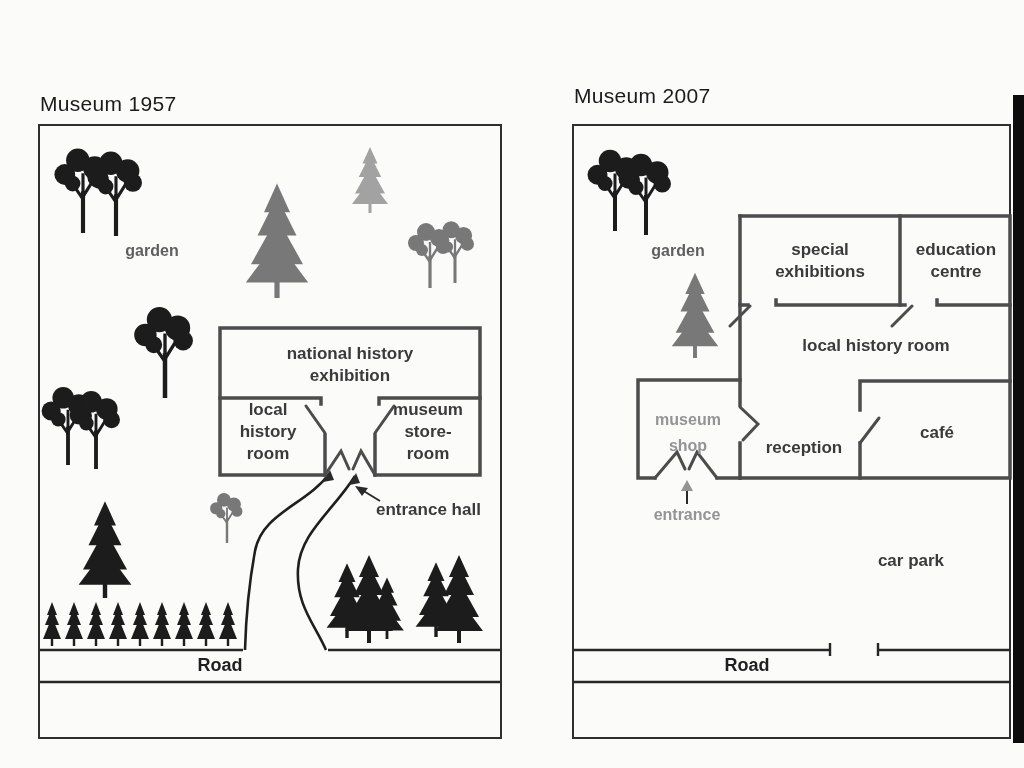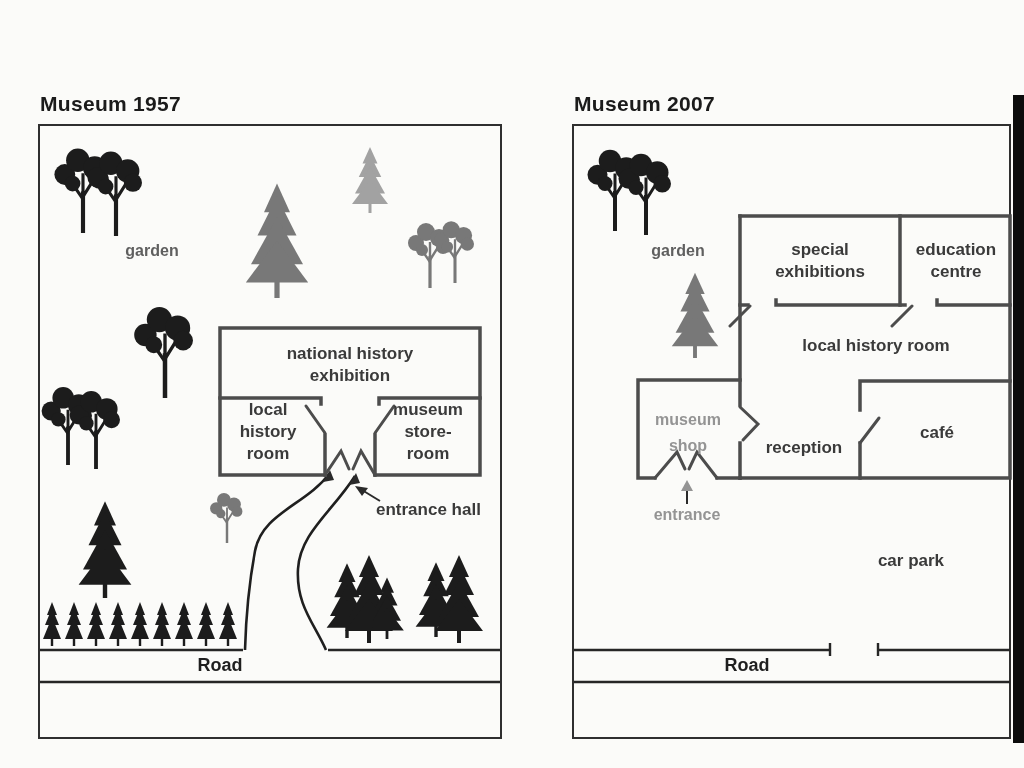--- a/index.html
+++ b/index.html
@@ -4,21 +4,21 @@
 <style>
   :root{
     --ink:#2a2a2a; --mid-label:#5f5f5f; --grey-label:#949494;
     --wall:#4c4c4c; --border:#2f2f2f;
     --tree-dark:#1c1c1c; --tree-grey:#787878; --tree-light:#a2a2a2;
     --bar:#0c0c0c; --bg:#fbfbf9;
   }
   html,body{margin:0;padding:0;background:#fff;}
   .stage{position:relative;width:1024px;height:768px;background:var(--bg);overflow:hidden;
          font-family:"Liberation Sans", sans-serif;}
-  .map-title{position:absolute;font-size:21px;font-weight:bold;color:#1b1b1b;letter-spacing:.3px;}
+  .map-title{position:absolute;font-size:21px;font-weight:normal;color:#1b1b1b;letter-spacing:.3px;}
   .panel{position:absolute;text-align:right;}
   .scan-bar{position:absolute;background:var(--bar);}
   svg text{font-family:"Liberation Sans", sans-serif;}
   .lbl{font-size:17px;font-weight:bold;fill:#3a3a3a;}
   .lbl-mid{font-size:16px;font-weight:bold;fill:var(--mid-label);}
   .lbl-grey{font-size:16px;font-weight:bold;fill:var(--grey-label);}
   .lbl-road{font-size:18px;font-weight:bold;fill:#1f1f1f;}
   .frame{fill:none;stroke:var(--border);stroke-width:2;}
   .wall{fill:none;stroke:var(--wall);stroke-width:3.5;stroke-linecap:square;}
   .door{fill:none;stroke:var(--wall);stroke-width:3;stroke-linecap:round;}
@@ -53,21 +53,21 @@
       <g id="tree-s">
         <rect x="-1.2" y="-8" width="2.4" height="8" fill="currentColor"></rect>
         <polygon points="0,-44 -5,-31 5,-31" fill="currentColor"></polygon>
         <polygon points="0,-38 -7,-21 7,-21" fill="currentColor"></polygon>
         <polygon points="0,-29 -9,-7 9,-7" fill="currentColor"></polygon>
       </g>
     </defs>
   </svg>
 
   <div class="map-title" style="left:40px;top:92px">Museum 1957</div>
-  <div class="map-title" style="left:574px;top:92px">Museum 2007</div>
+  <div class="map-title" style="left:574px;top:84px">Museum 2007</div>
 
   <div class="panel" style="left:38px;top:123px">
     <svg width="464" height="617" viewBox="0 0 464 617">
       <rect class="frame" x="1" y="2" width="462" height="613"></rect>
 
       <g>
         <use href="#tree-d" transform="translate(45,110) scale(1.3)" style="color:var(--tree-dark)"></use>
         <use href="#tree-d" transform="translate(78,113) scale(1.3)" style="color:var(--tree-dark)"></use>
         <use href="#tree-c" transform="translate(239,175) scale(1.3)" style="color:var(--tree-grey)"></use>
         <use href="#tree-c" transform="translate(332,90) scale(0.75)" style="color:var(--tree-light)"></use>

